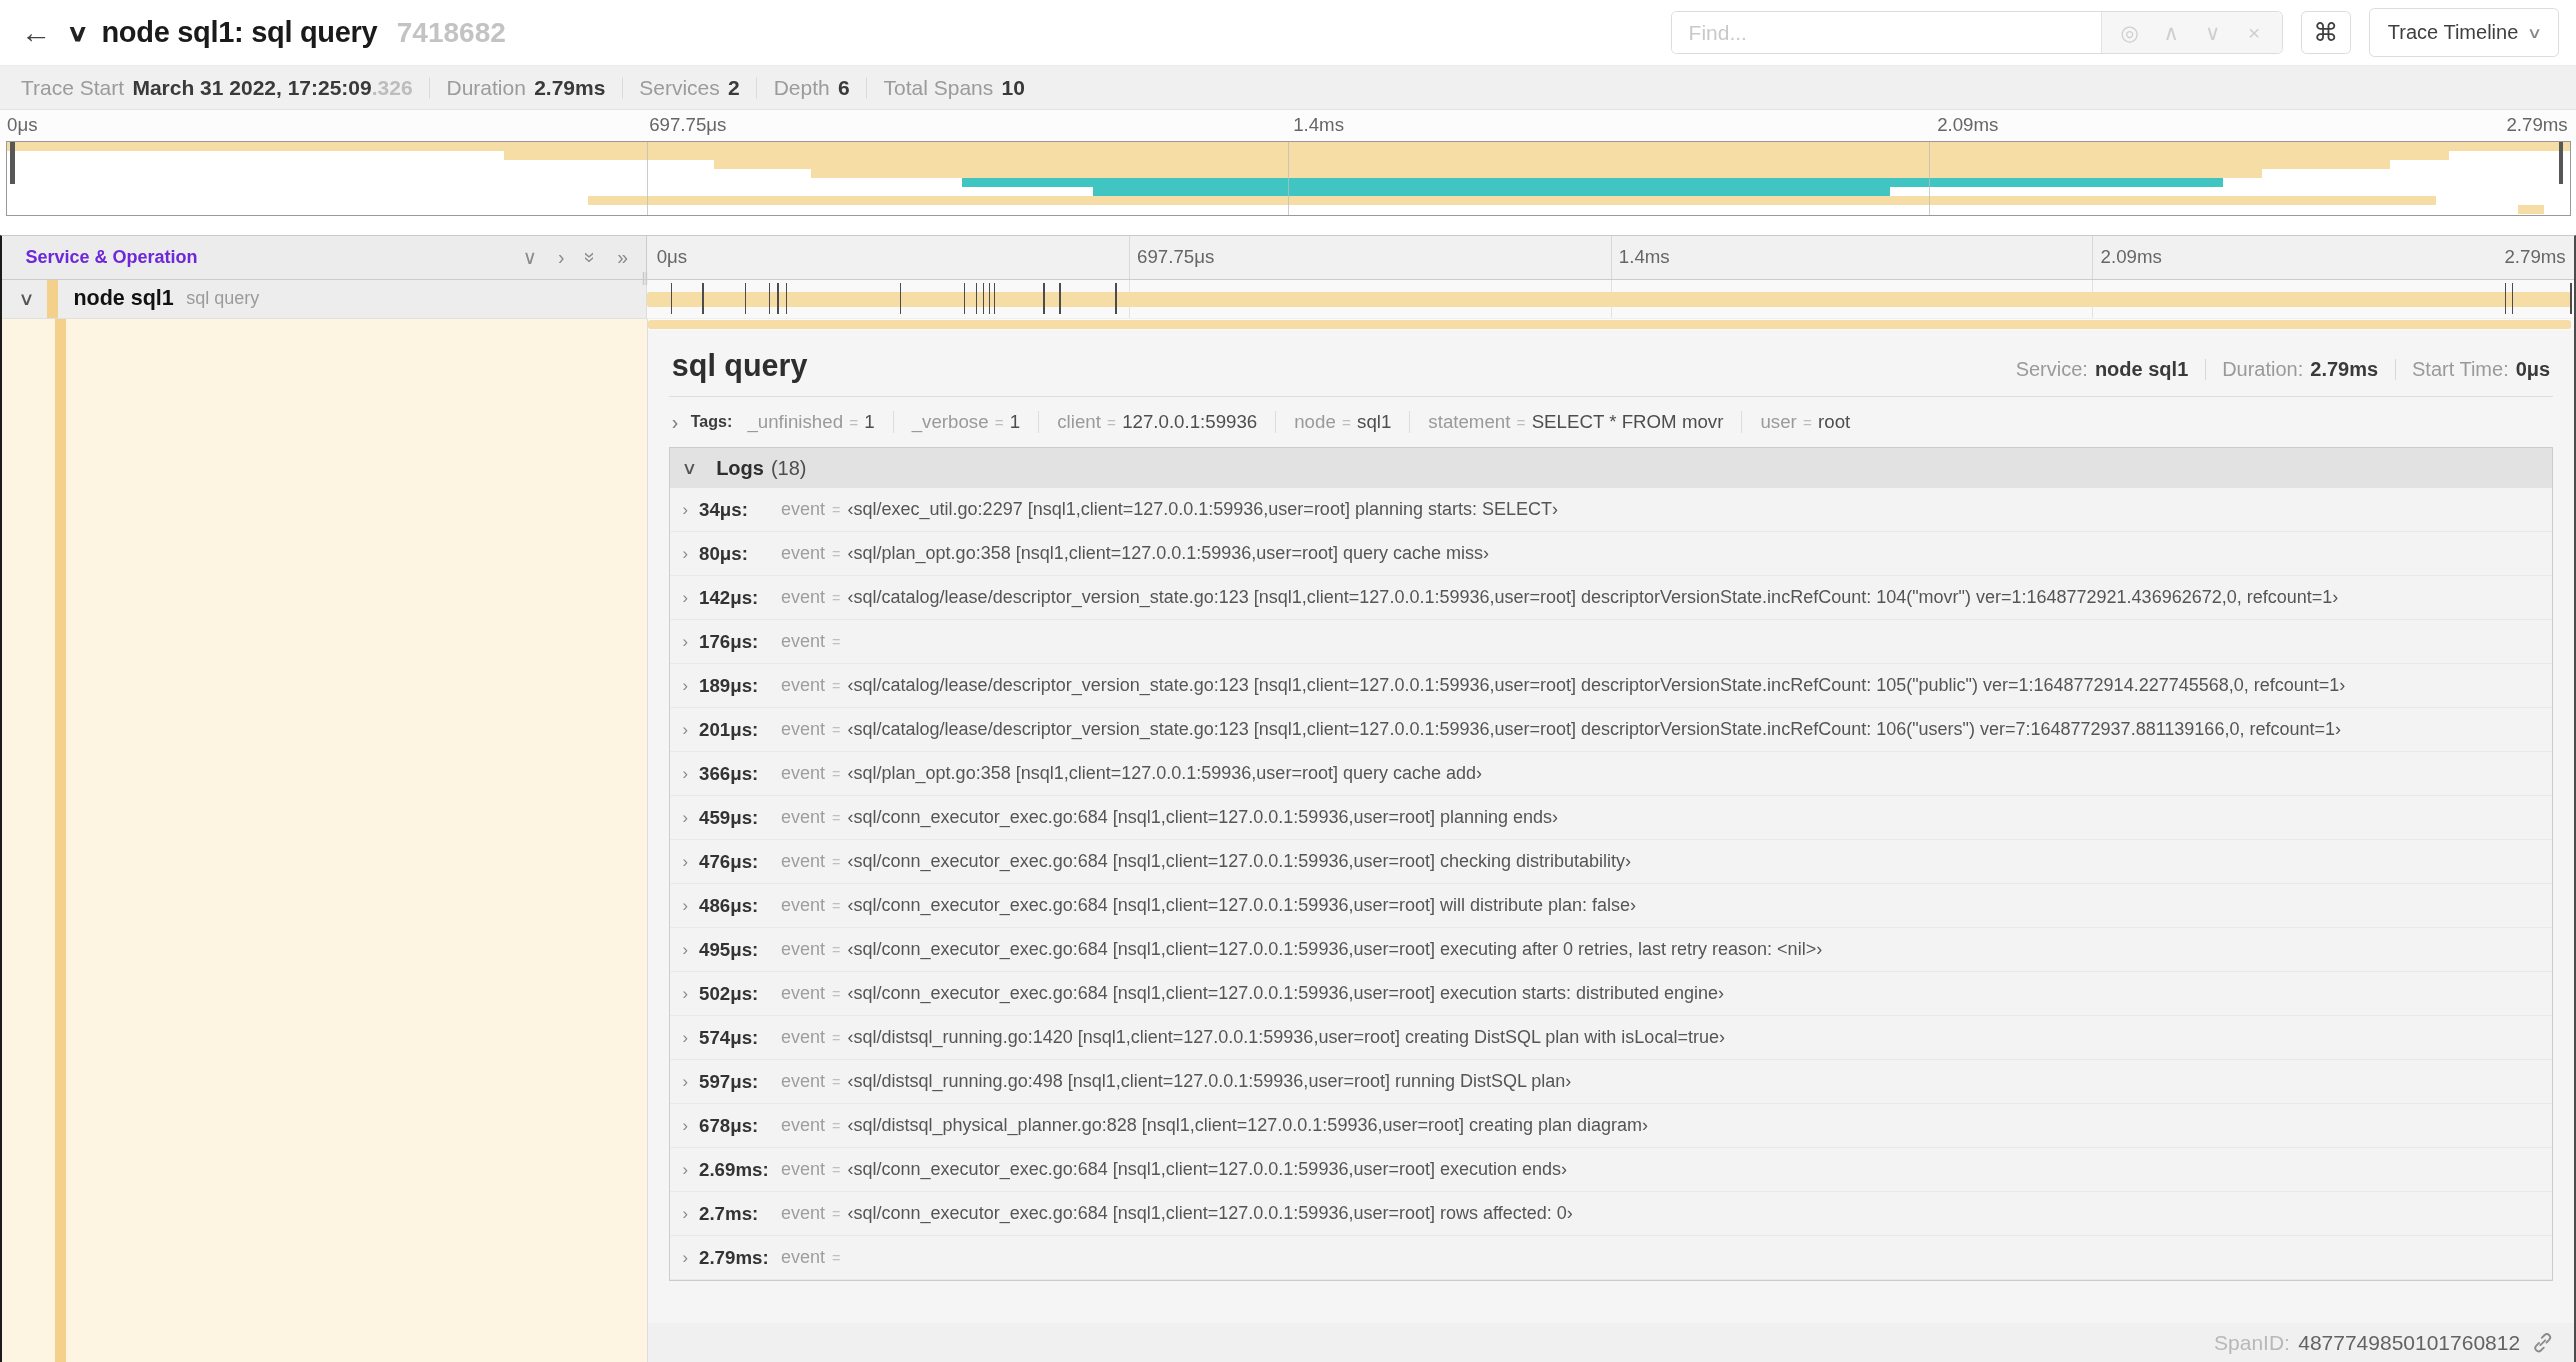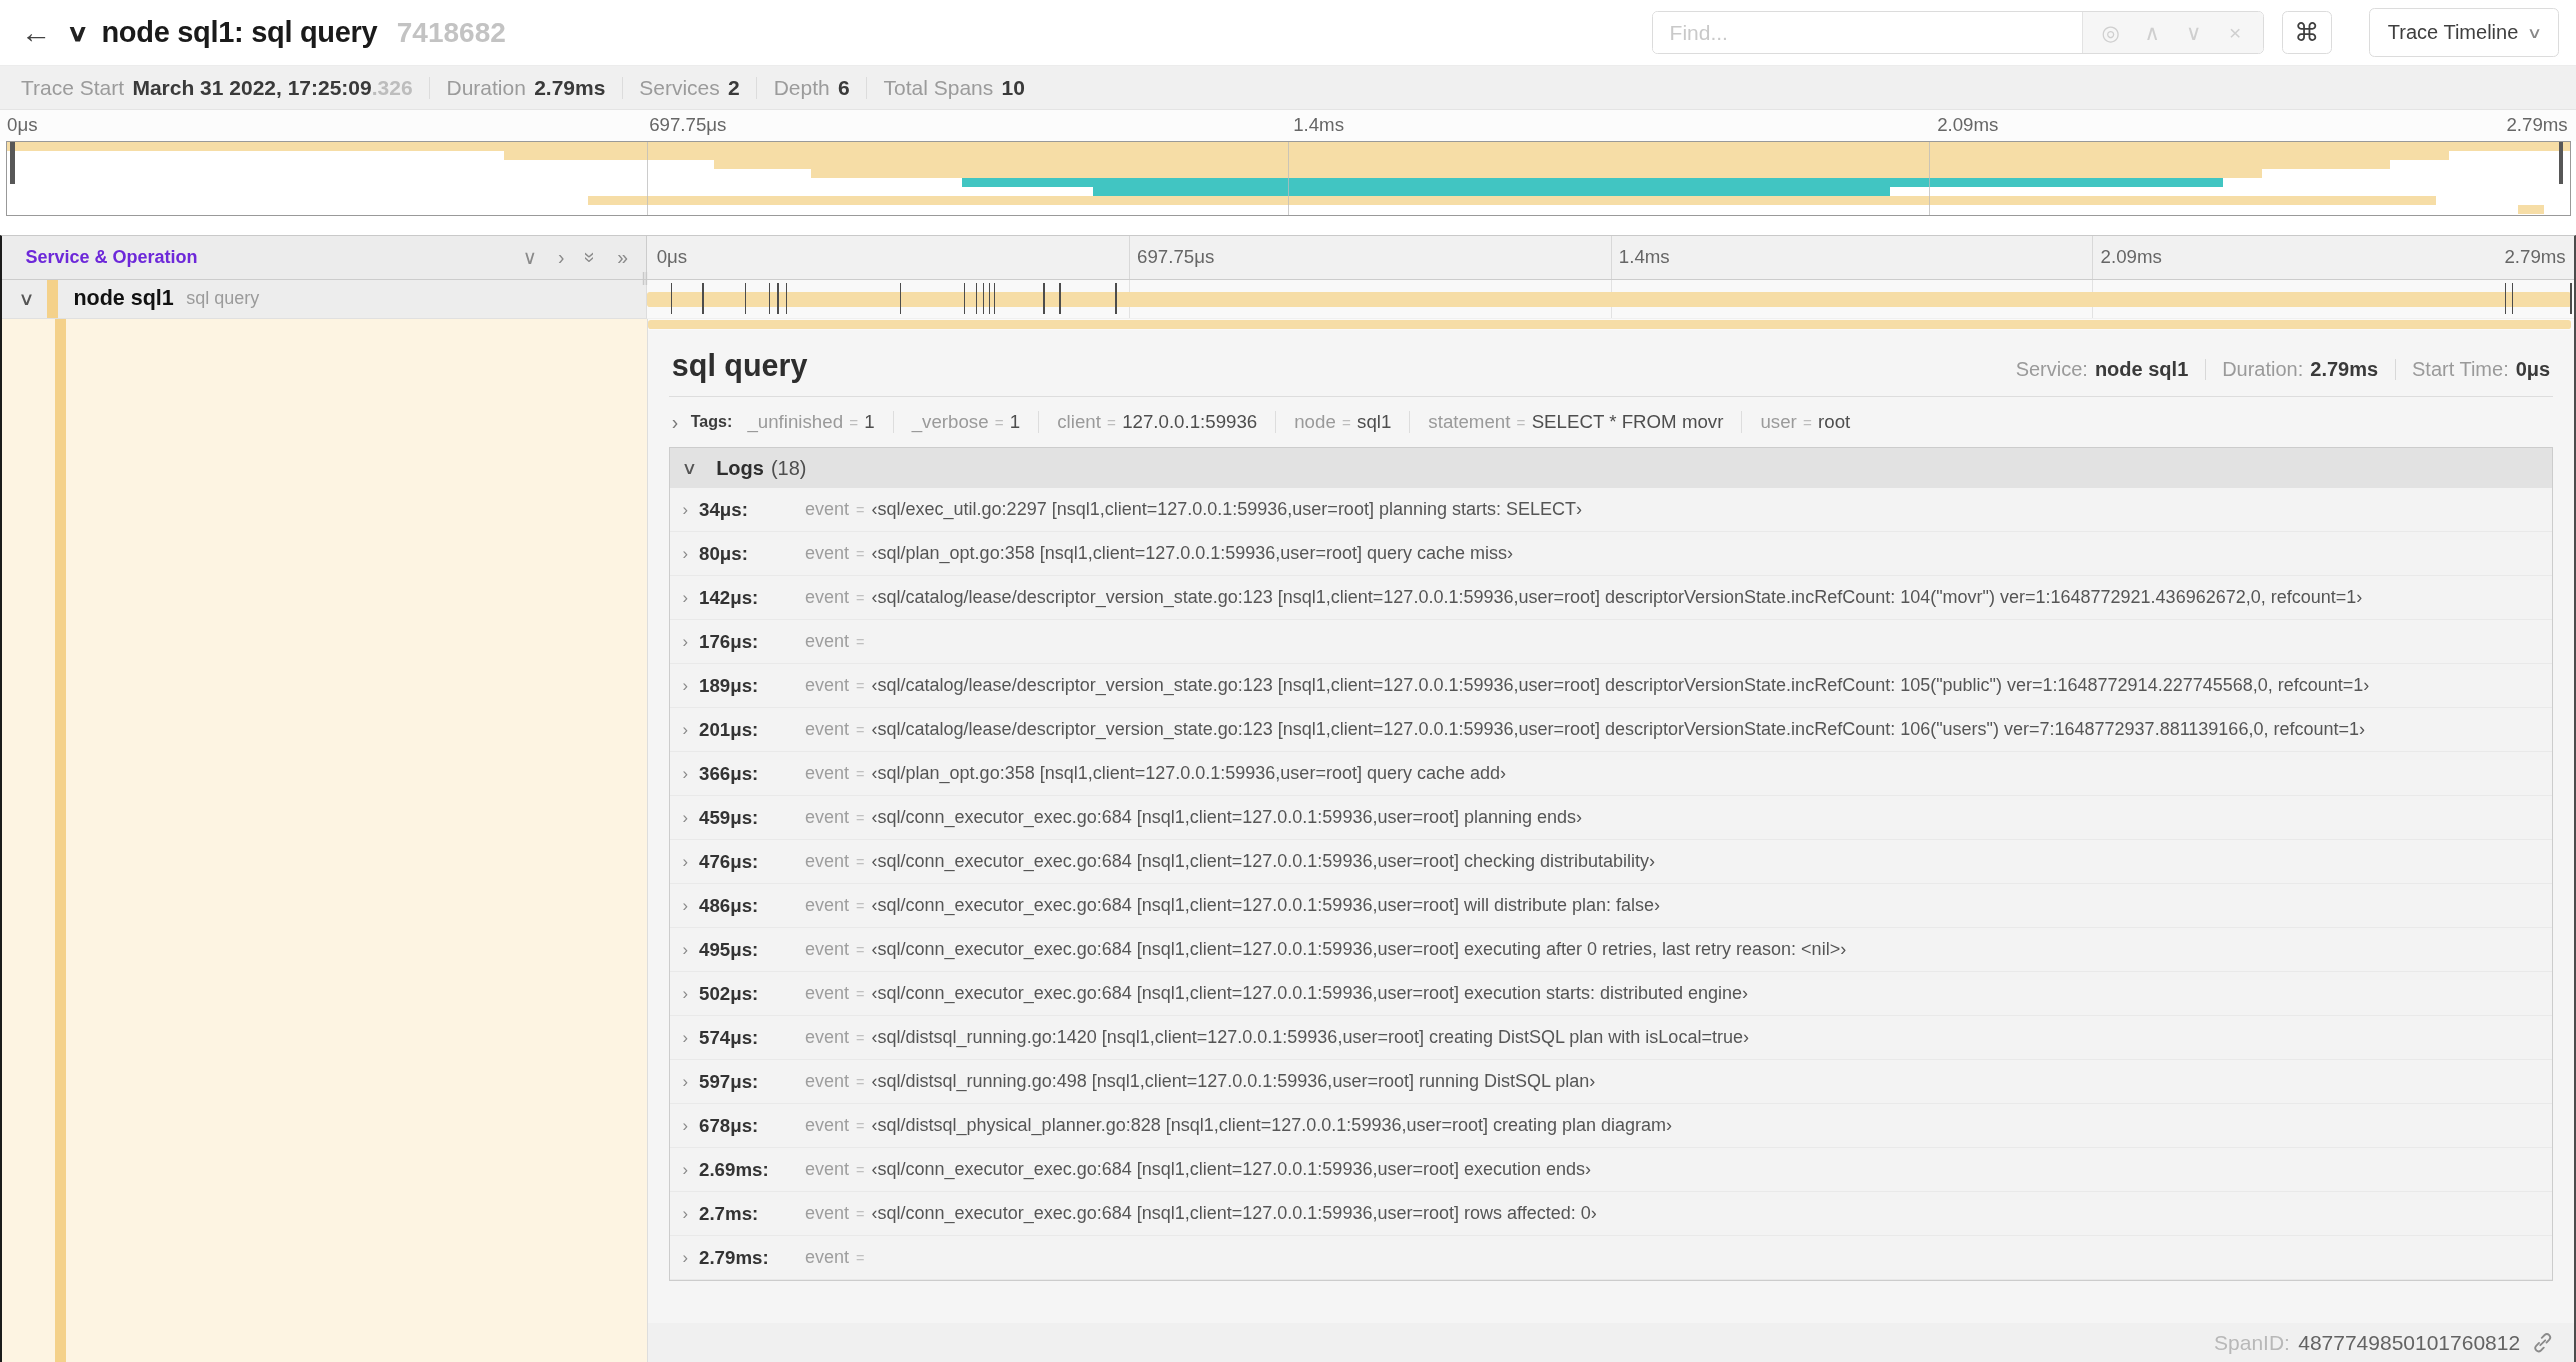--- a/index.html
+++ b/index.html
@@ -18,21 +18,21 @@
   .topbar-right { margin-left: auto; display: flex; align-items: center; gap: 18px; }
   .find-group { display: flex; height: 43px; border: 0.7px solid #dcdcdc; border-radius: 5.5px; overflow: hidden; background: #fff; }
   .find-input { width: 429px; border: none; outline: none; font-size: 21px; padding: 0 16.6px;
     color: #444; background: #fff; font-family: "Liberation Sans", sans-serif; }
   .find-input::placeholder { color: #c9c9c9; }
   .find-btns { display: flex; align-items: center; background: #f6f6f6; border-left: 0.7px solid #e3e3e3; padding: 0 9.7px; gap: 5.5px; }
   .find-btn { width: 36px; text-align: center; font-size: 21px; color: #cfcfcf; cursor: pointer; }
   .sq-btn { height: 43px; min-width: 50px; border: 0.7px solid #dcdcdc; border-radius: 5.5px; background: #fff;
     display: flex; align-items: center; justify-content: center; font-size: 25px; color: #3f3f3f; cursor: pointer; }
   .tt-btn { height: 49px; padding: 0 18px; border: 0.7px solid #dcdcdc; border-radius: 5.5px; background: #fff;
-    display: flex; align-items: center; font-size: 20px; color: #3f3f3f; cursor: pointer; gap: 11px; margin-left: 19px; }
+    display: flex; align-items: center; font-size: 20px; color: #3f3f3f; cursor: pointer; gap: 11px; }
   .tt-caret { font-size: 15.2px; color: #888; transform: scaleX(1.4); }
 
   
   .infobar { height: 44px; background: #f0f0f0; display: flex; align-items: center;
     padding: 0 21px; font-size: 21px; flex: none; border-bottom: 0.7px solid #e4e4e4; }
   .ib-label { color: #9b9b9b; margin-right: 8.3px; }
   .ib-value { color: #3a3a3a; font-weight: bold; }
   .ib-ms { color: #bdbdbd; font-weight: bold; }
   .ib-sep { width: 0.7px; height: 22px; background: #dcdcdc; margin: 0 16.6px; }
 
@@ -103,21 +103,21 @@
 
   .logs-box { border: 0.7px solid #ccc; flex: none; margin-top: 4.2px; background: #f3f3f3; }
   .logs-header { height: 40px; background: #e2e2e2; display: flex; align-items: center; padding-left: 12.5px; cursor: pointer; }
   .lh-chevron { font-size: 17.3px; color: #555; transform: scaleX(1.25); }
   .lh-label { font-size: 20px; font-weight: bold; color: #2e2e2e; margin-left: 21px; }
   .lh-count { font-size: 20px; color: #4e4e4e; margin-left: 7px; font-weight: normal; }
   .log-row { height: 44px; display: flex; align-items: center; padding-left: 12.5px;
     border-bottom: 0.7px solid #e9e9e9; white-space: nowrap; overflow: hidden; cursor: pointer; }
   .lr-chevron { font-size: 16.6px; color: #888; flex: none; }
   .lr-time { font-size: 18.7px; font-weight: bold; color: #333; margin-left: 11px; min-width: 82px; flex: none; }
-  .lr-field { font-size: 18px; color: #9e9e9e; margin-left: 24px; flex: none; }
+  .lr-field { font-size: 18px; color: #9e9e9e; margin-left: 0; flex: none; }
   .lr-eq { font-size: 14.5px; color: #c0c0c0; margin: 0 7px; flex: none; }
   .lr-value { font-size: 18px; color: #555; overflow: hidden; text-overflow: clip; }
   .logs-note { height: 30.5px; display: flex; align-items: center; padding-left: 12.5px;
     font-size: 16.6px; color: #9e9e9e; border-top: 0.7px solid #e0e0e0; background: #f3f3f3; }
 
   .spanid-row { margin-top: auto; height: 40px; display: flex; align-items: center; justify-content: flex-end;
     background: #f0f0f0; padding-right: 2.8px; flex: none; margin-left: -21px; margin-right: -21px; padding-right: 19.4px; }
   .si-label { font-size: 21px; color: #b8b8b8; }
   .si-value { font-size: 21px; color: #636363; margin-left: 8.3px; }
   .si-link { margin-left: 11px; cursor: pointer; display: flex; }

